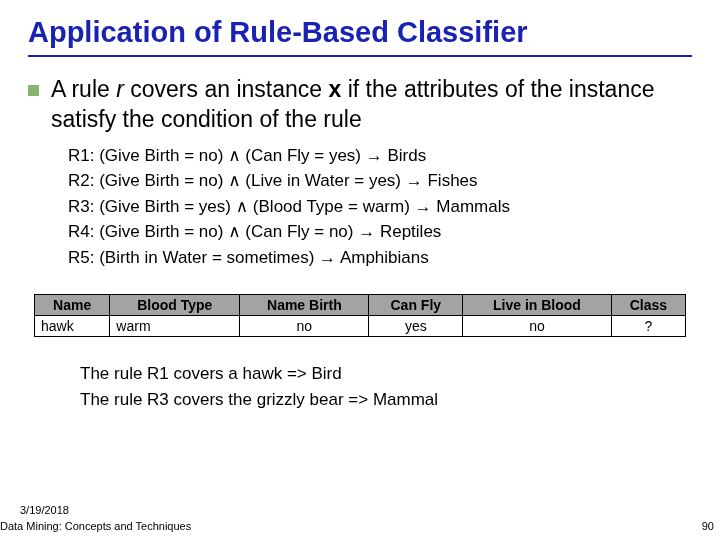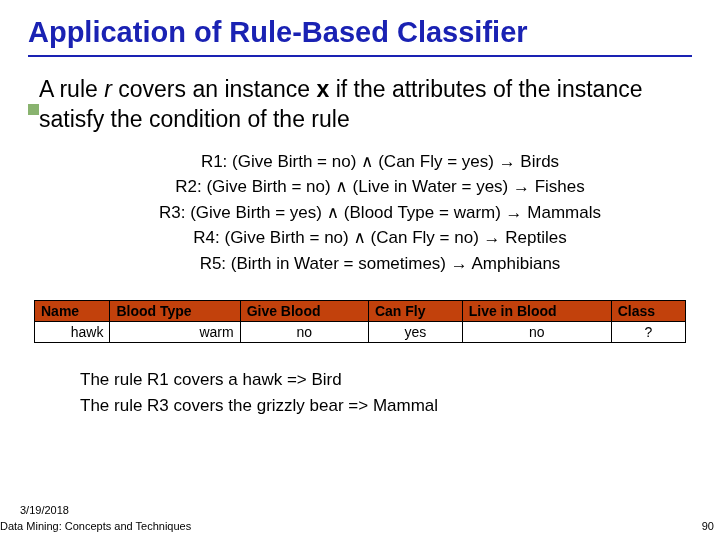--- a/index.html
+++ b/index.html
@@ -26,61 +26,61 @@
     margin: 4px 0 6px 0;
     font-family: Verdana, sans-serif;
   }
   .rule {
     border: none;
     border-top: 2px solid #1a22b3;
     margin: 0 0 18px 0;
   }
   .body {
     display: flex;
-    align-items: center;
-    margin-bottom: 14px;
+    align-items: flex-start;
+    gap: 12px;
+    margin-bottom: 8px;
   }
   .bullet {
     width: 11px;
     height: 11px;
     background: #89b36f;
     margin-top: 10px;
     flex: 0 0 auto;
   }
   .lead {
     font-family: "Comic Sans MS", cursive, sans-serif;
     font-size: 23px;
     line-height: 1.3;
   }
   .lead .italic { font-style: italic; }
   .lead .bold { font-weight: bold; }
   .rules {
     margin-left: 40px;
     font-family: "Comic Sans MS", cursive, sans-serif;
     font-size: 17px;
     line-height: 1.5;
-    text-align: center;
   }
   .tbl-wrap {
     margin: 24px 6px 0 6px;
   }
   table {
     border-collapse: collapse;
     width: 100%;
     font-family: Arial, sans-serif;
     font-size: 14px;
   }
   th, td {
     border: 1px solid #000;
     padding: 2px 6px;
-    text-align: right;
+    text-align: left;
   }
   th {
-    background: #c2410c;
-    text-align: left;
+    background: #a3a3a3;
+    text-align: center;
     font-weight: bold;
   }
   td.c { text-align: center; }
   .conclusions {
     margin: 24px 0 0 52px;
     font-family: "Comic Sans MS", cursive, sans-serif;
     font-size: 17px;
     line-height: 1.5;
   }
   .footer {
@@ -118,21 +118,21 @@
     <div>R4: (Give Birth = no) ∧ (Can Fly = no) → Reptiles</div>
     <div>R5: (Birth in Water = sometimes) → Amphibians</div>
   </div>
 
   <div class="tbl-wrap">
     <table>
       <thead>
         <tr>
           <th>Name</th>
           <th>Blood Type</th>
-          <th>Give Blood</th>
+          <th>Name Birth</th>
           <th>Can Fly</th>
           <th>Live in Blood</th>
           <th>Class</th>
         </tr>
       </thead>
       <tbody>
         <tr>
           <td>hawk</td>
           <td>warm</td>
           <td class="c">no</td>

